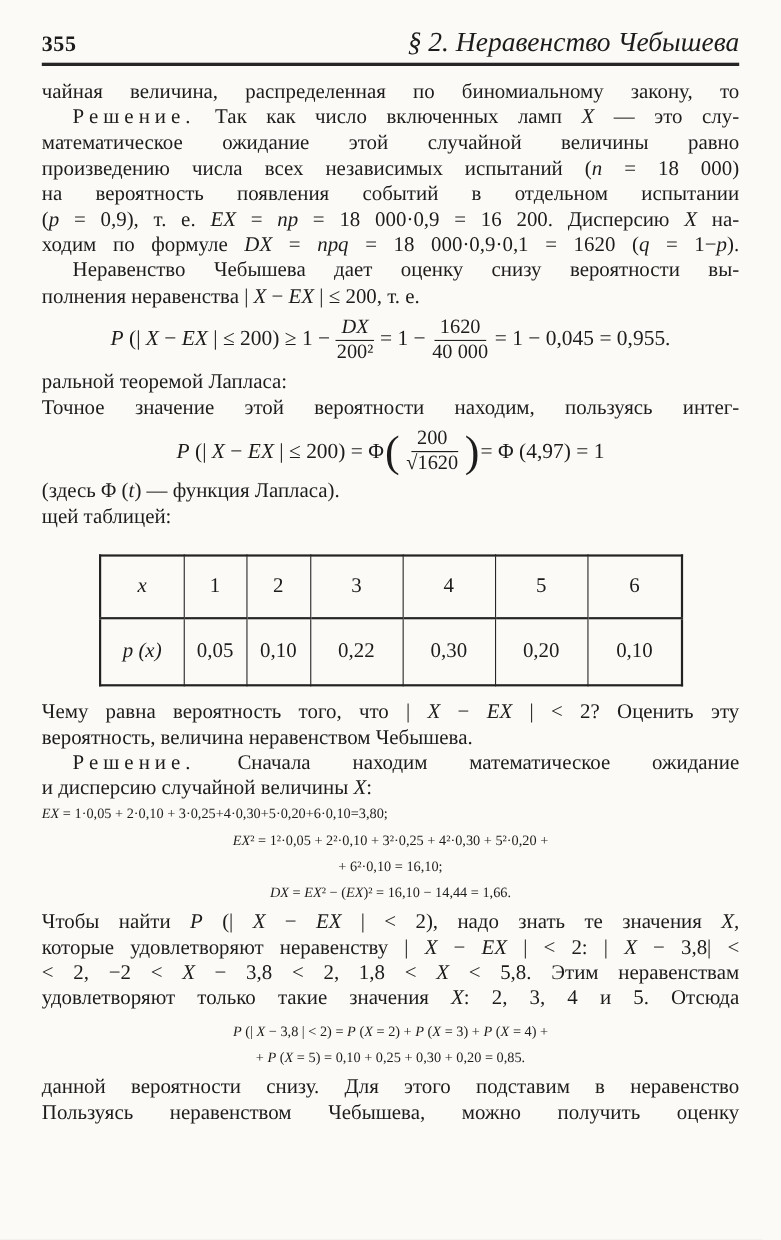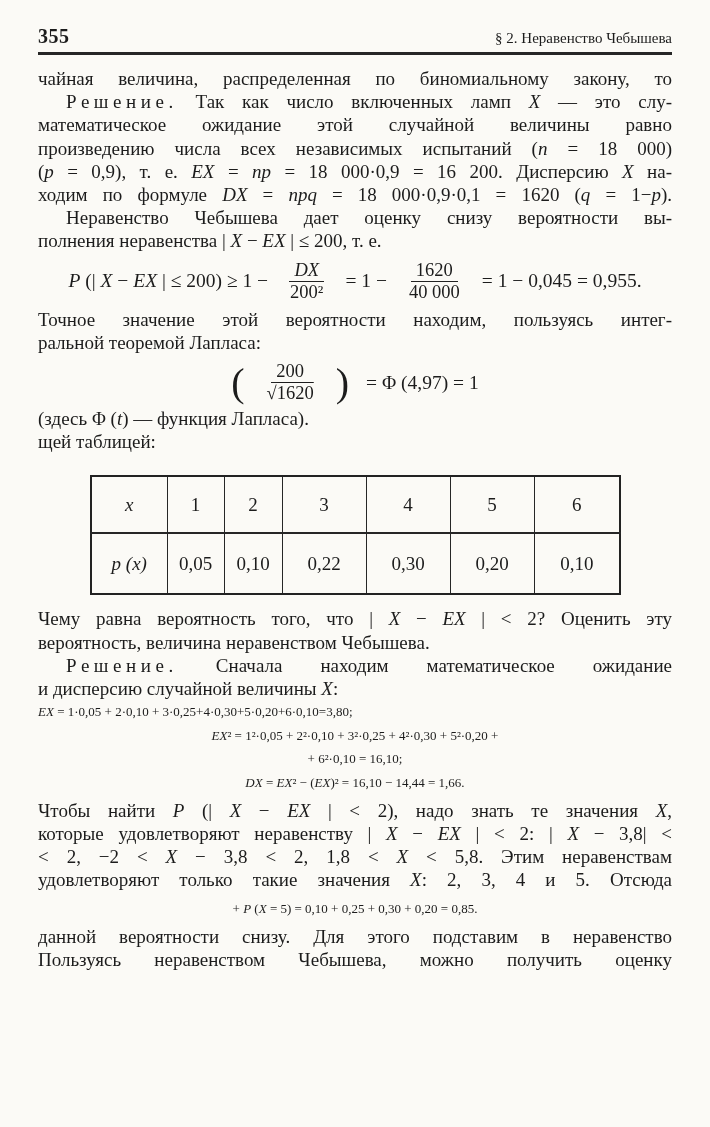--- a/index.html
+++ b/index.html
@@ -9,31 +9,31 @@
     background:#fbfaf6;
     box-sizing:border-box;
     padding:0 38px;
     overflow:hidden;
     font-family:"Liberation Serif","DejaVu Serif",serif;
     color:#1c1c1c;
   }
   
   .hdr{display:flex;justify-content:space-between;align-items:baseline;padding-top:25px;}
   .pgnum{font-size:20px;font-weight:bold;letter-spacing:.5px;}
-  .sect{font-size:15px;}
+  .sect{font-size:25px;font-style:italic;}
   .rule{height:3px;background:#262626;margin-top:4px;}
   
   .ln{font-size:19px;line-height:23.2px;text-align:justify;text-align-last:justify;white-space:normal;}
   .ln.end{text-align-last:left;}
   .ln.ind{text-indent:28px;}
   .sp{letter-spacing:.24em;}
   i{font-style:italic;}
   b{font-weight:bold;}
   
-  .fml{display:flex;align-items:center;justify-content:center;font-size:19.5px;gap:17px;}
+  .fml{display:flex;align-items:center;justify-content:center;font-size:19.5px;gap:1px;}
   .f1{margin:7px 0 5px;}
   .f2{margin:7px 0 3px;}
   .frac{display:inline-flex;flex-direction:column;align-items:center;line-height:21px;font-size:18.5px;}
   .frac .num{padding:0 5px;border-bottom:1.6px solid #222;}
   .frac .den{padding:0 5px;}
   .bigp{font-size:40px;line-height:.9;font-weight:400;}
   .ova{text-decoration:overline;}
   
   .eq{font-size:13px;line-height:23.6px;text-align:center;}
   .eq.left{text-align:left;}
@@ -55,20 +55,21 @@
     <span class="pgnum">355</span>
     <span class="sect">§ 2. Неравенство Чебышева</span>
   </div>
   <div class="rule"></div>
 
   <div class="mt">
     <div class="ln">чайная величина, распределенная по биномиальному закону, то</div>
     <div class="ln ind"><span class="sp">Решение.</span>  Так как число включенных ламп <i>X</i> — это слу-</div>
     <div class="ln">математическое ожидание этой случайной величины равно</div>
     <div class="ln">произведению числа всех независимых испытаний (<i>n</i> = 18&nbsp;000)</div>
+    <div class="ln">на вероятность появления событий в отдельном испытании</div>
     <div class="ln">(<i>p</i> = 0,9), т. е. <i>EX</i> = <i>np</i> = 18&nbsp;000·0,9 = 16&nbsp;200. Дисперсию <i>X</i> на-</div>
     <div class="ln">ходим по формуле <i>DX</i> = <i>npq</i> = 18&nbsp;000·0,9·0,1 = 1620 (<i>q</i> = 1−<i>p</i>).</div>
   </div>
 
   <div>
     <div class="ln ind">Неравенство Чебышева дает оценку снизу вероятности вы-</div>
     <div class="ln end">полнения неравенства | <i>X</i> − <i>EX</i> | ≤ 200, т. е.</div>
   </div>
 
   <div class="fml f1">
@@ -79,25 +80,26 @@
     </span>
     <span>= 1 −</span>
     <span class="frac">
       <span class="num">1620</span>
       <span class="den">40&nbsp;000</span>
     </span>
     <span>= 1 − 0,045 = 0,955.</span>
   </div>
 
   <div>
+    <div class="ln end">ральной теоремой Лапласа:</div>
     <div class="ln">Точное значение этой вероятности находим, пользуясь интег-</div>
-    <div class="ln end">ральной теоремой Лапласа:</div>
   </div>
 
   <div class="fml f2">
+    <span><i>P</i> (| <i>X</i> − <i>EX</i> | ≤ 200) = Φ</span>
     <span class="bigp">(</span>
     <span class="frac">
       <span class="num">200</span>
       <span class="den">√<span class="ova">1620</span></span>
     </span>
     <span class="bigp">)</span>
     <span>= Φ (4,97) = 1</span>
   </div>
 
   <div>
@@ -158,20 +160,21 @@
   </div>
 
   <div class="mt2">
     <div class="ln">Чтобы найти <i>P</i> (| <i>X</i> − <i>EX</i> | &lt; 2),  надо  знать  те значения <i>X</i>,</div>
     <div class="ln">которые удовлетворяют неравенству | <i>X</i> − <i>EX</i> | &lt; 2: | <i>X</i> − 3,8| &lt;</div>
     <div class="ln">&lt; 2,  −2 &lt; <i>X</i> − 3,8 &lt; 2,  1,8 &lt; <i>X</i> &lt; 5,8.  Этим  неравенствам</div>
     <div class="ln">удовлетворяют только такие значения <i>X</i>: 2, 3, 4 и 5. Отсюда</div>
   </div>
 
   <div class="e4">
+    <div class="eq"><i>P</i> (| <i>X</i> − 3,8 | &lt; 2) = <i>P</i> (<i>X</i> = 2) + <i>P</i> (<i>X</i> = 3) + <i>P</i> (<i>X</i> = 4) +</div>
     <div class="eq">+ <i>P</i> (<i>X</i> = 5) = 0,10 + 0,25 + 0,30 + 0,20 = 0,85.</div>
   </div>
 
   <div class="mt2">
     <div class="ln">данной вероятности снизу. Для этого подставим в неравенство</div>
     <div class="ln">Пользуясь неравенством Чебышева, можно получить оценку</div>
   </div>
 
 </div>
 

